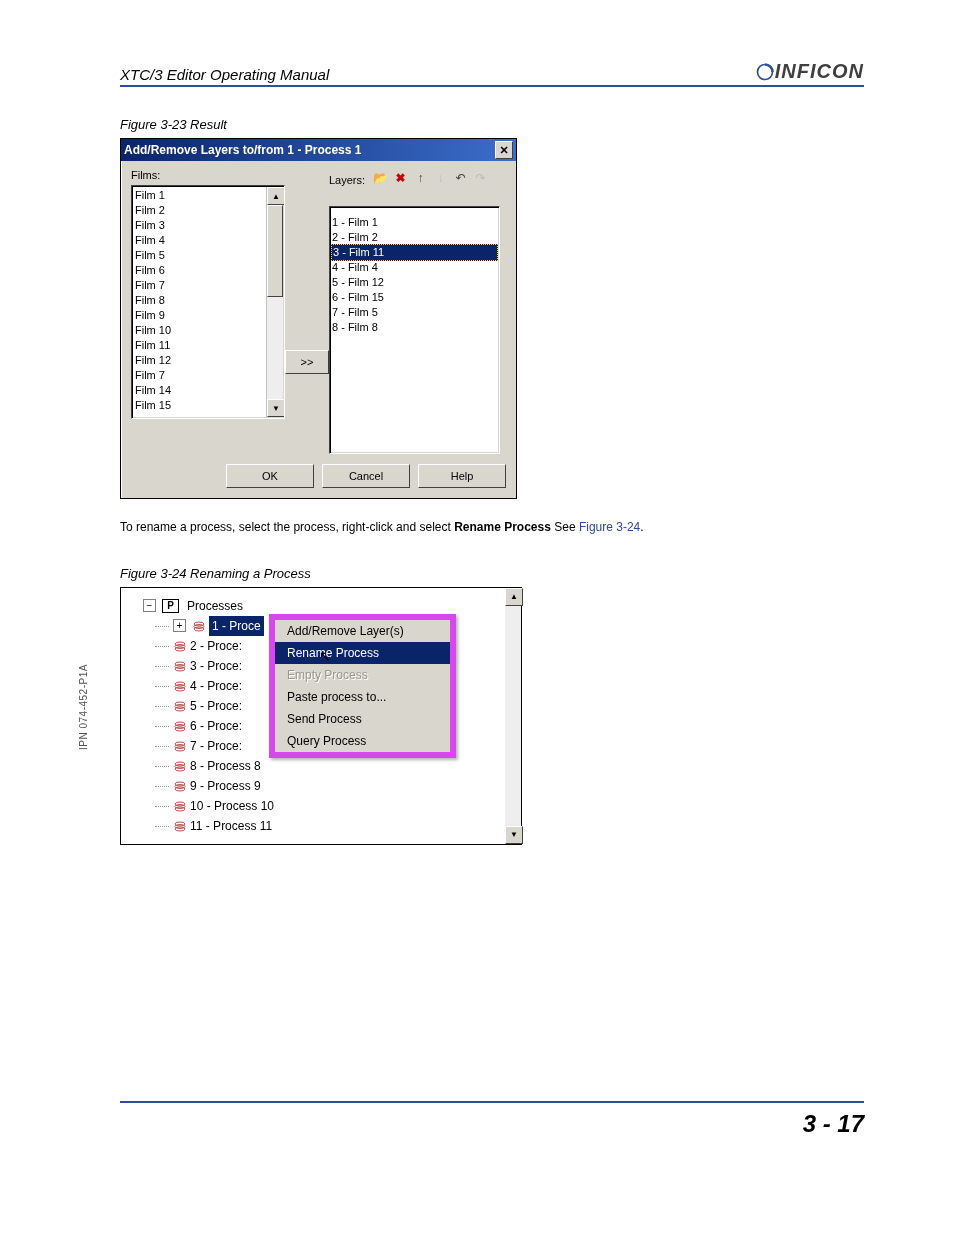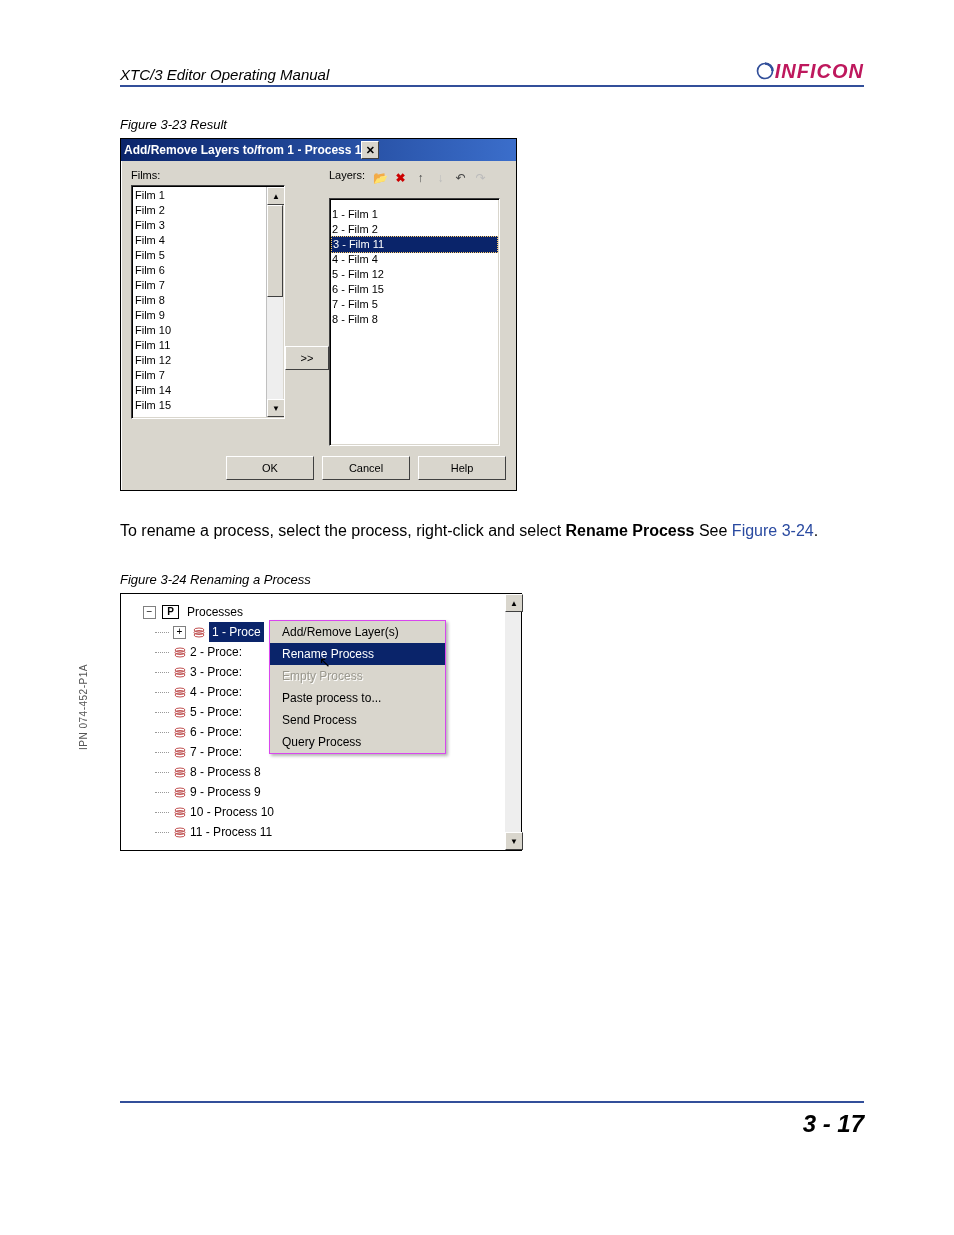--- a/index.html
+++ b/index.html
@@ -1,66 +1,66 @@
 <!DOCTYPE html>
 <html><head>
 <meta charset="utf-8">
 <style>
 html,body{margin:0;padding:0;background:#fff;font-family:Arial,Helvetica,sans-serif;color:#000}
 .page{width:954px;height:1198px;position:relative;box-sizing:border-box;padding:60px 90px 60px 120px}
 .header{display:flex;align-items:flex-end;justify-content:space-between;border-bottom:2px solid #324f9a;padding-bottom:2px}
 .header-title{font-style:italic;font-size:15px;color:#000}
-.brand{display:flex;gap:0;color:#be185d;font-weight:bold;font-size:20px;font-style:italic;letter-spacing:1px}
+.brand{display:flex;align-items:center;gap:0;color:#404040;font-weight:bold;font-size:20px;font-style:italic;letter-spacing:1px}
 .brand svg{height:22px}
 .caption{font-style:italic;font-size:13px;margin:30px 0 6px 0}
-.body-text{font-size:16px;line-height:1.4;margin:29px 0}
+.body-text{font-size:12px;line-height:1.4;margin:20px 0}
 .body-text a{color:#2a4aa0;text-decoration:none}
 .sidecode{position:absolute;left:78px;top:750px;transform:rotate(-90deg);transform-origin:left top;font-size:10px;color:#555;letter-spacing:0.5px}
 .page-number{position:absolute;bottom:60px;right:90px;font-style:italic;font-weight:bold;font-size:24px}
 .footer-rule{position:absolute;bottom:95px;left:120px;right:90px;border-top:2px solid #324f9a}
 
 
 .win-dialog{width:395px;border:1px solid #000;background:#d9d6cd;font-family:Tahoma,Arial,sans-serif;font-size:11px;box-shadow:1px 1px 0 #fff inset;margin-left:0}
-.titlebar{background:linear-gradient(to right,#0a246a,#3b6ecb);color:#fff;display:flex;align-items:center;justify-content:flex-start;padding:2px 3px;font-weight:bold;font-size:12px}
+.titlebar{background:linear-gradient(to right,#0a246a,#3b6ecb);color:#fff;display:flex;align-items:center;justify-content:space-between;padding:2px 3px;font-weight:bold;font-size:12px}
 .titlebar .close{width:16px;height:16px;background:#d9d6cd;border:1px solid #fff;border-right-color:#404040;border-bottom-color:#404040;display:flex;align-items:center;justify-content:center;font-family:Arial;font-size:11px;font-weight:bold;color:#000}
 .dlg-body{padding:8px 10px 10px 10px}
 .dlg-cols{display:flex;}
 .col{display:flex;flex-direction:column}
 .col-label{margin-bottom:4px}
 .listbox{background:#fff;border:1px solid #808080;border-top-color:#404040;border-left-color:#404040;border-right-color:#fff;border-bottom-color:#fff;box-shadow:inset 1px 1px 0 #000,inset -1px -1px 0 #d9d6cd;padding:1px 1px;overflow:hidden;position:relative}
 .films-list{width:150px;height:230px;display:flex}
 .films-items{flex:1;padding:1px 2px;line-height:15px}
 .layers-list{width:165px;height:230px;padding:8px 2px;line-height:15px}
 .layers-list .sel{background:#0a246a;color:#fff;border:1px dotted #ffcc66;margin:-1px;padding:0 1px}
 .scrollbar{width:16px;background:#eee;display:flex;flex-direction:column;justify-content:space-between;border-left:1px solid #c0c0c0}
 .sbtn{width:100%;height:16px;background:#d9d6cd;border:1px solid #fff;border-right-color:#404040;border-bottom-color:#404040;display:flex;align-items:center;justify-content:center;font-size:8px}
 .thumb{flex:0 0 90px;background:#d9d6cd;border:1px solid #fff;border-right-color:#404040;border-bottom-color:#404040;margin:0}
 .midbtn{align-self:center;width:34px;height:22px;margin-top:100px}
 .winbtn{background:#d9d6cd;border:1px solid #fff;border-right-color:#404040;border-bottom-color:#404040;height:22px;font-size:11px;display:flex;align-items:center;justify-content:center;padding:0 4px}
-.toolbar{display:flex;gap:3px;align-items:flex-start;margin-bottom:12px}
+.toolbar{display:flex;gap:3px;align-items:flex-end;margin-bottom:20px}
 .ticon{width:17px;height:17px;display:flex;align-items:center;justify-content:center;font-size:12px;color:#444}
 .ticon.disabled{color:#bbb}
 .dlg-buttons{display:flex;justify-content:flex-end;gap:8px;margin-top:10px}
 .dlg-buttons .winbtn{width:78px}
 
 
 .fig2{width:400px;border:1px solid #000;background:#fff;font-family:Tahoma,Arial,sans-serif;font-size:12px;position:relative;padding:6px 0 6px 0;margin-left:0}
 .fig2 .scroll{position:absolute;right:0;top:0;bottom:0;width:16px;background:#eee;display:flex;flex-direction:column}
 .fig2 .scroll .sbtn{height:16px}
 .tree{padding:2px 4px 2px 22px;line-height:20px}
 .tree-root{display:flex;align-items:center;gap:4px}
 .boxbtn{width:11px;height:11px;border:1px solid #808080;display:inline-flex;align-items:center;justify-content:center;font-size:10px;line-height:8px;background:#fff;margin-right:2px}
 .picon{width:15px;height:12px;border:1px solid #000;display:inline-flex;align-items:center;justify-content:center;font-size:10px;font-weight:bold;background:#fff;margin-right:4px}
 .tree ul{list-style:none;margin:0;padding:0 0 0 30px}
 .tree li{display:flex;align-items:center;gap:4px;white-space:nowrap;position:relative}
 .tree li::before{content:"";position:absolute;left:-18px;top:10px;width:14px;border-top:1px dotted #999}
 .layer-icon{width:13px;height:10px;display:inline-block}
 .layer-icon svg{display:block}
 .proc-sel{background:#0a246a;color:#fff;padding:0 3px}
-.ctxmenu{position:absolute;left:148px;top:26px;width:175px;background:#d9d6cd;border:1px solid #d946ef;box-shadow:2px 2px 3px rgba(0,0,0,.3);font-size:12px}
+.ctxmenu{position:absolute;left:148px;top:26px;width:175px;background:#d9d6cd;border:6px solid #d946ef;box-shadow:2px 2px 3px rgba(0,0,0,.3);font-size:12px}
 .ctxmenu div{padding:4px 12px}
 .ctxmenu .msel{background:#0a246a;color:#fff}
 .ctxmenu .mdis{color:#9a988e;text-shadow:1px 1px 0 #fff}
 .cursor{position:absolute;left:198px;top:60px;font-size:14px;pointer-events:none}
 </style>
 </head>
 <body>
 
 <div class="page">
   <div class="header">

